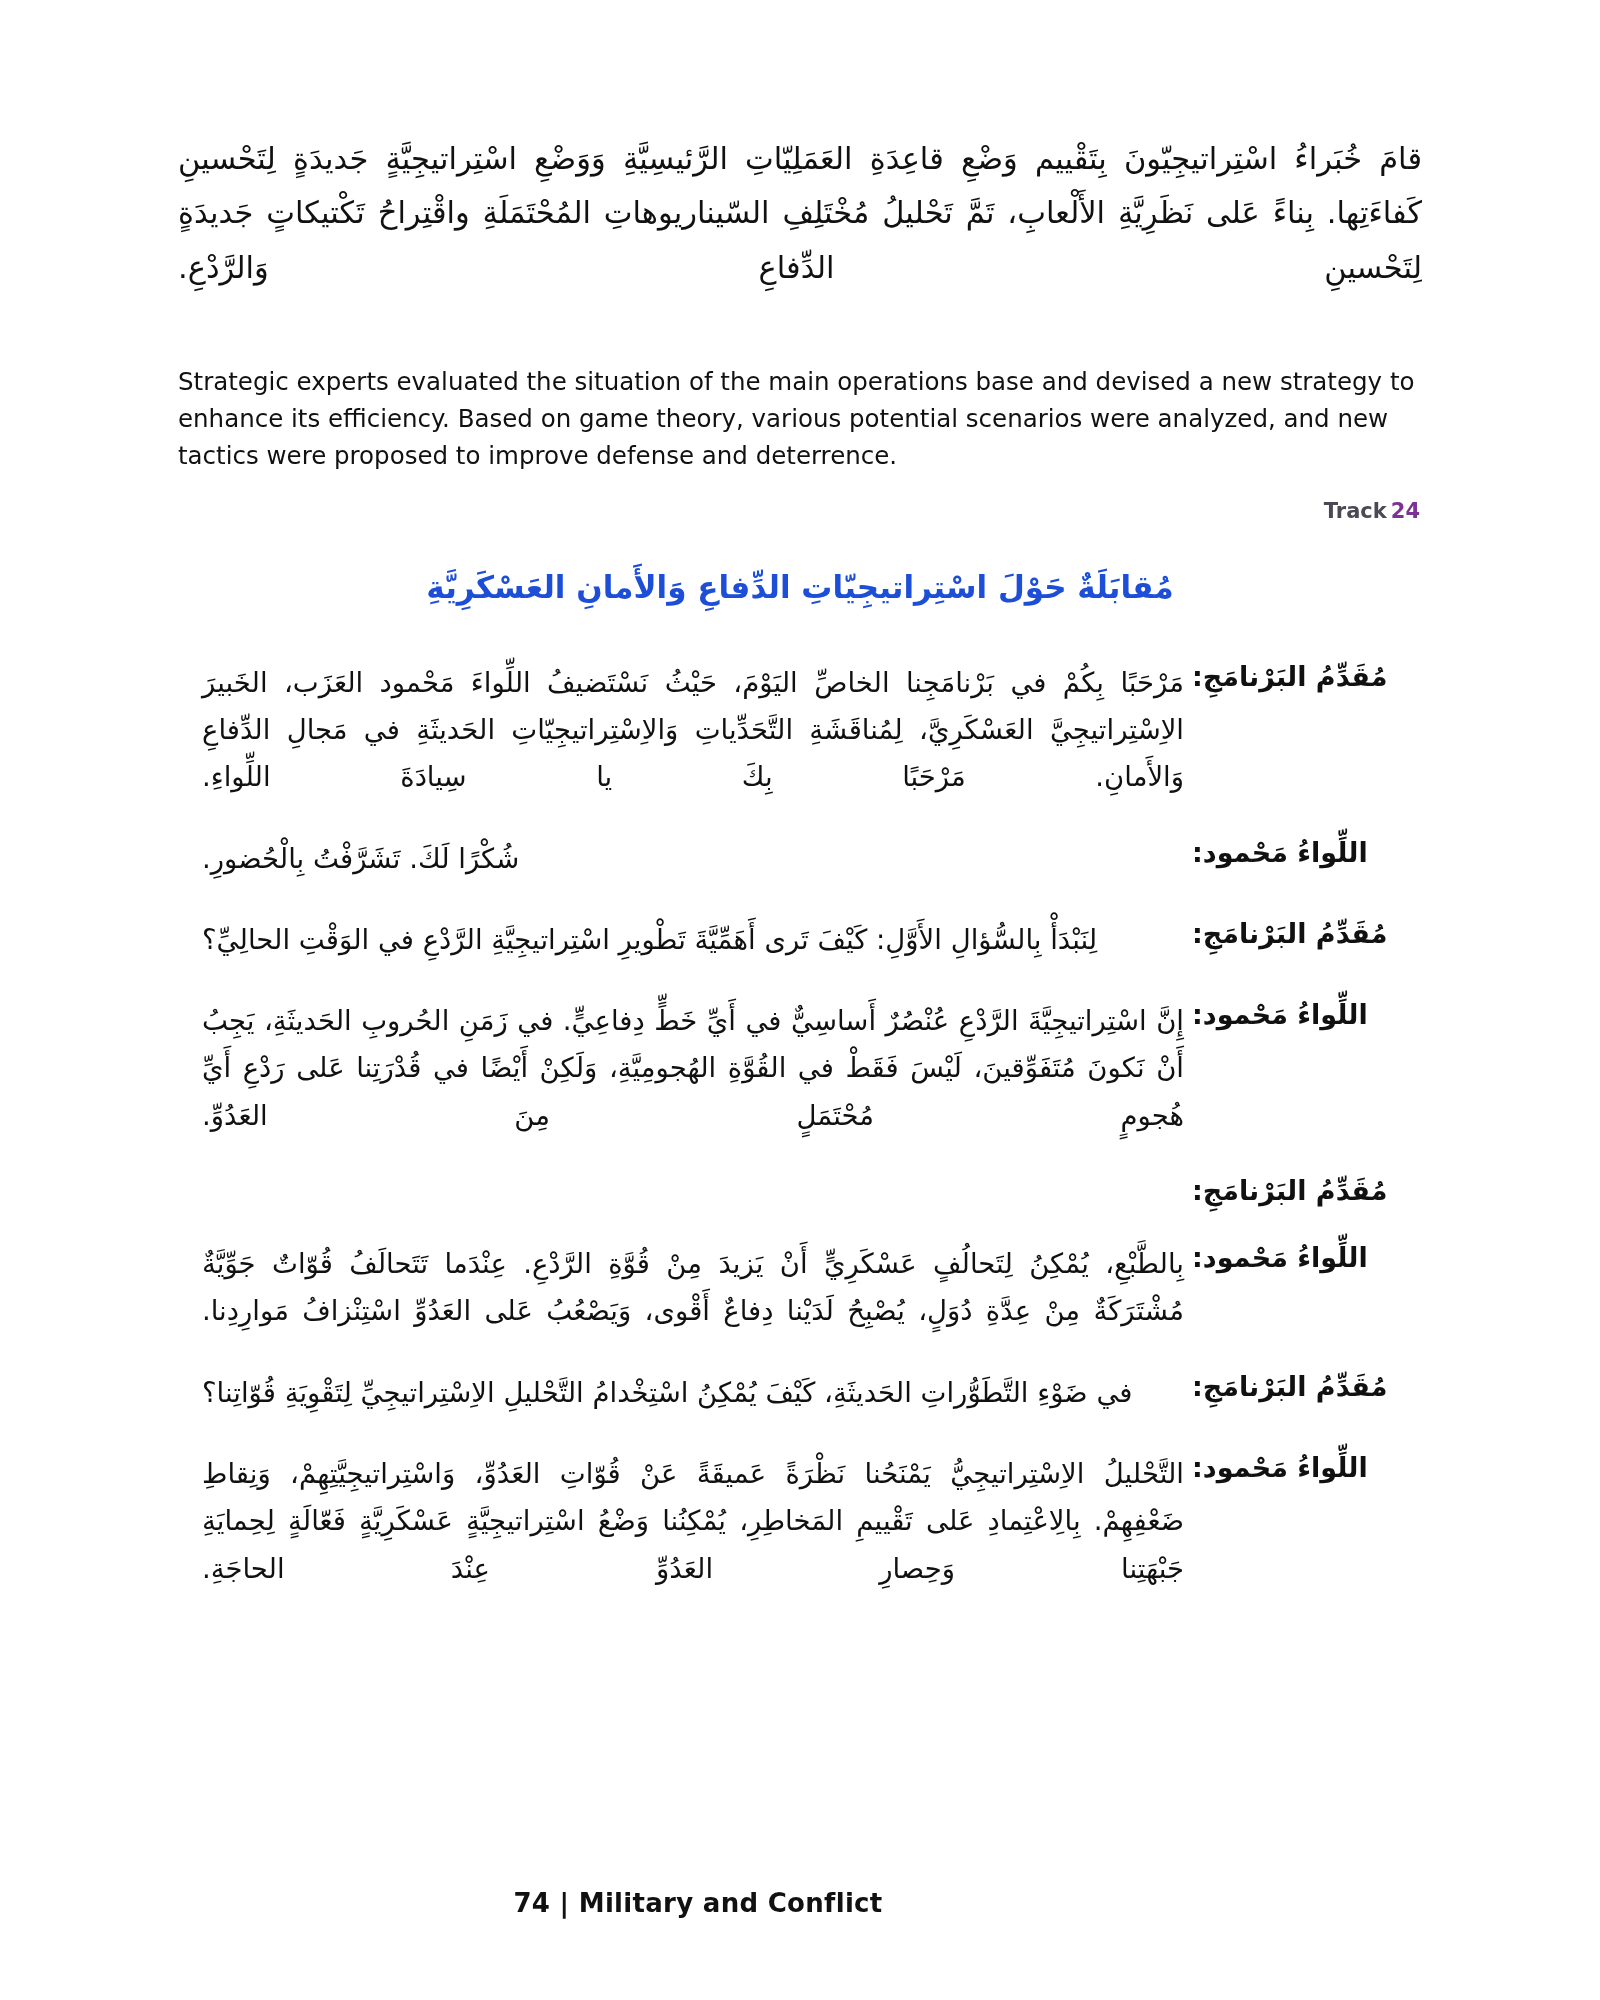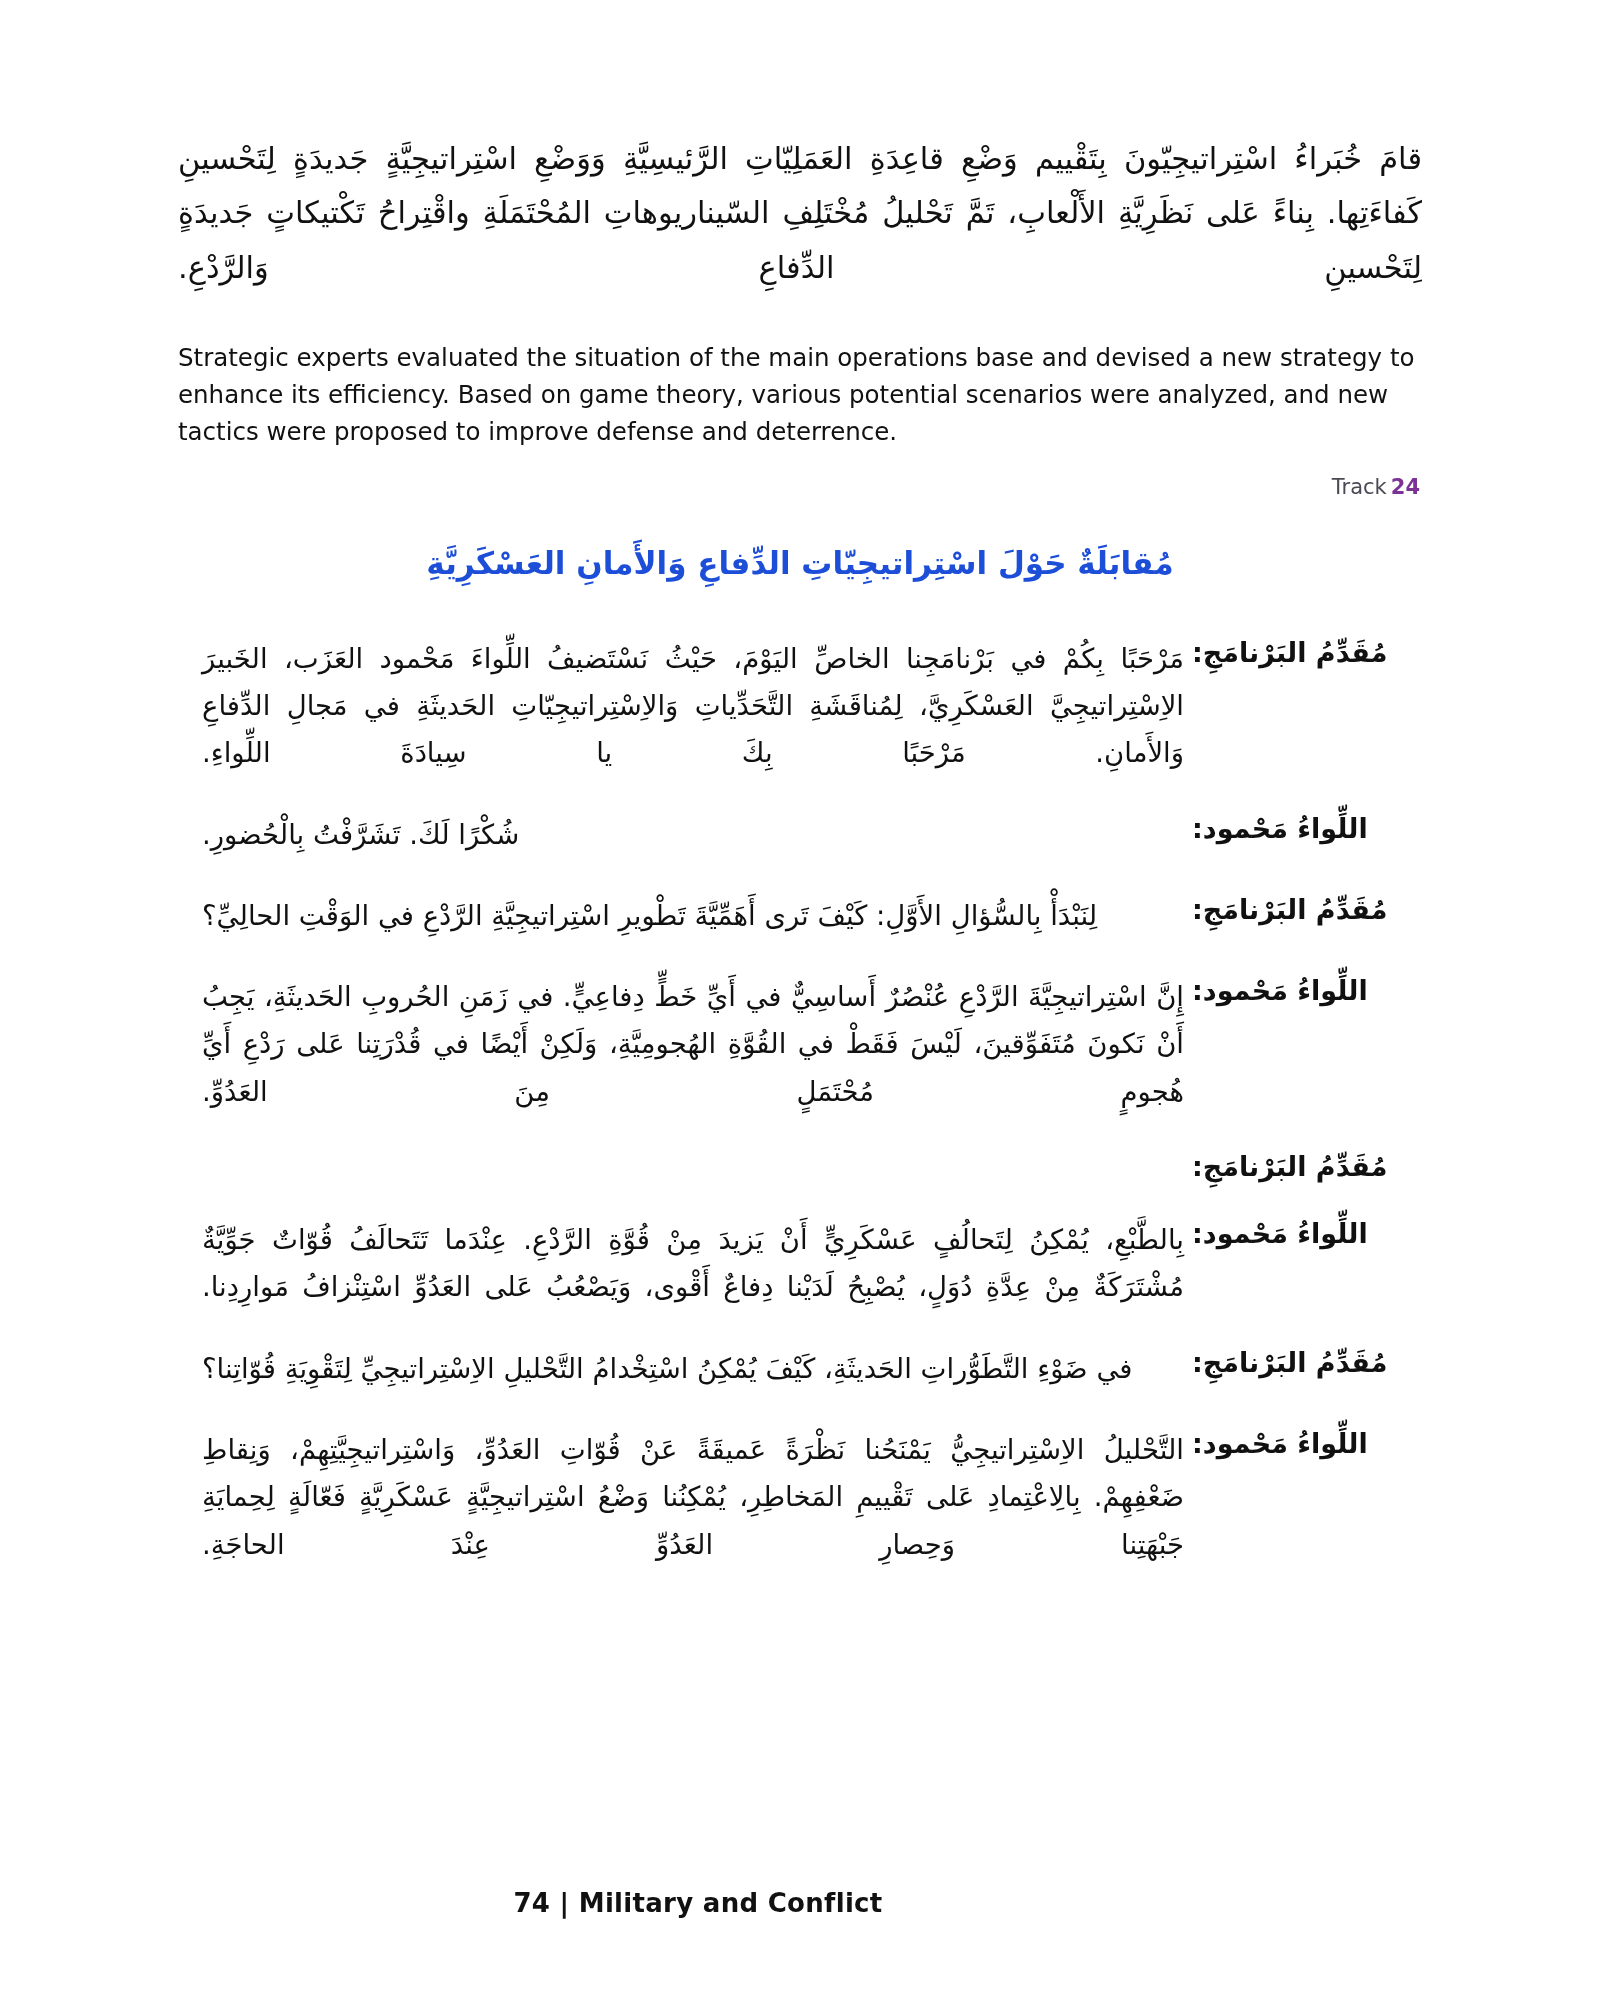--- a/index.html
+++ b/index.html
@@ -47,21 +47,21 @@
   }
 
   
   .english-para {
     direction: ltr;
     text-align: left;
     font-family: "DejaVu Sans", "Liberation Sans", sans-serif;
     font-size: 24.5px;
     line-height: 1.52;
     color: #111111;
-    margin-top: 44px;
+    margin-top: 68px;
     max-width: 1244px;
   }
 
   
   .section-heading {
     margin-top: 64px;
     margin-left: 24px;
     font-family: "DejaVu Sans", "Liberation Sans", sans-serif;
     font-weight: bold;
     font-size: 33px;
@@ -73,21 +73,21 @@
   .track-row {
     margin-top: 22px;
     text-align: right;
     font-family: "DejaVu Sans", "Liberation Sans", sans-serif;
     font-size: 21px;
     font-weight: bold;
     padding-right: 2px;
   }
   .track-label {
     color: #4a4a55;
-    font-weight: normal;
+    font-weight: bold;
   }
   .track-number {
     color: #7b3294;
     font-weight: bold;
     margin-left: 4px;
   }
 
   
   .dialogue-title {
     direction: rtl;

